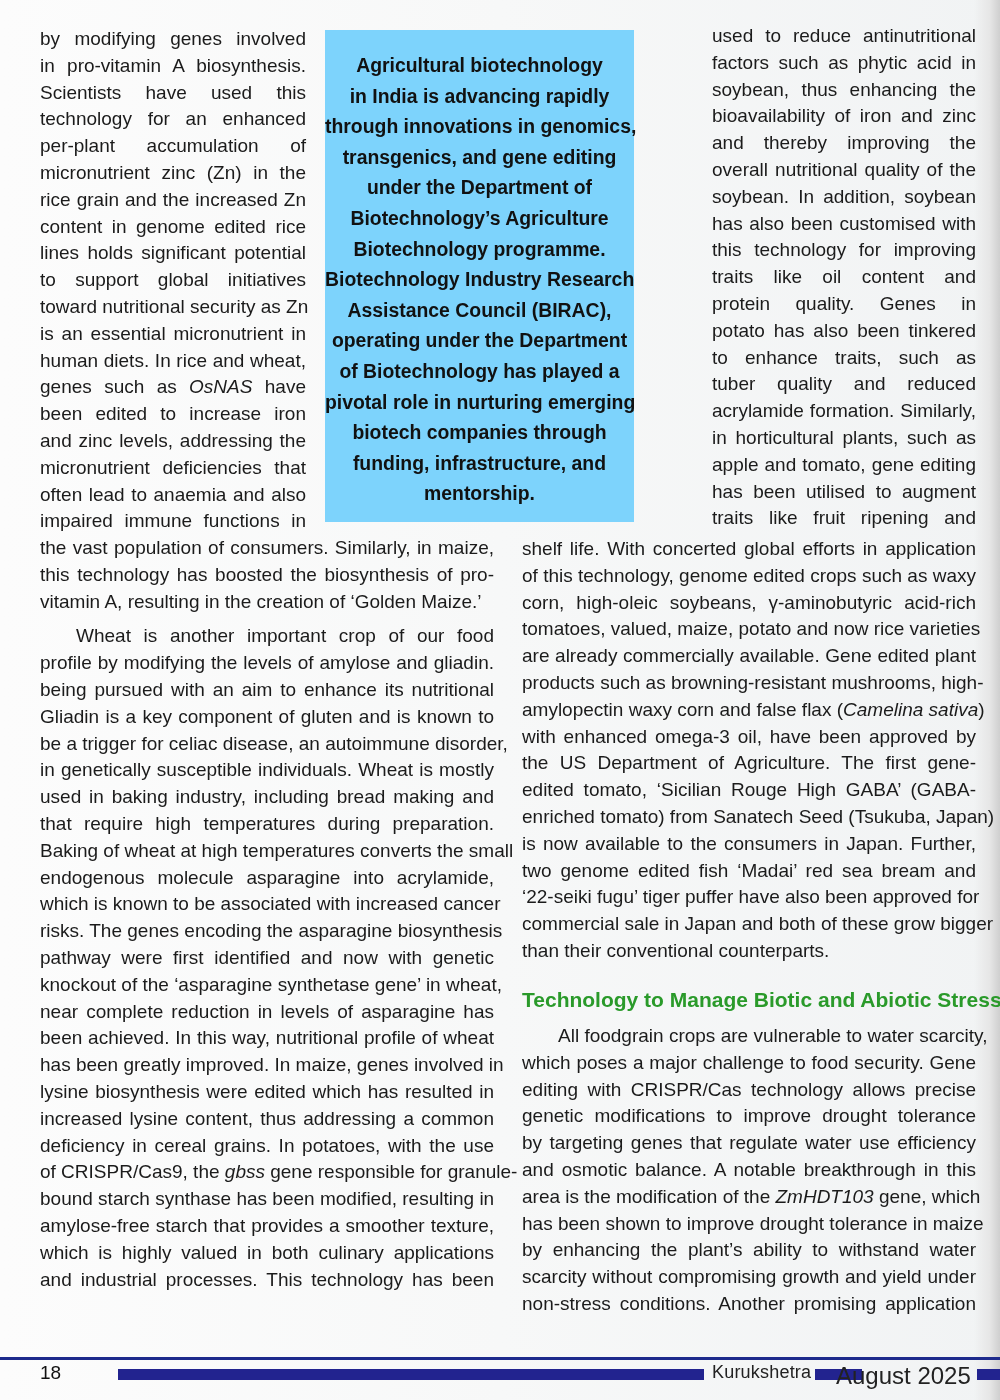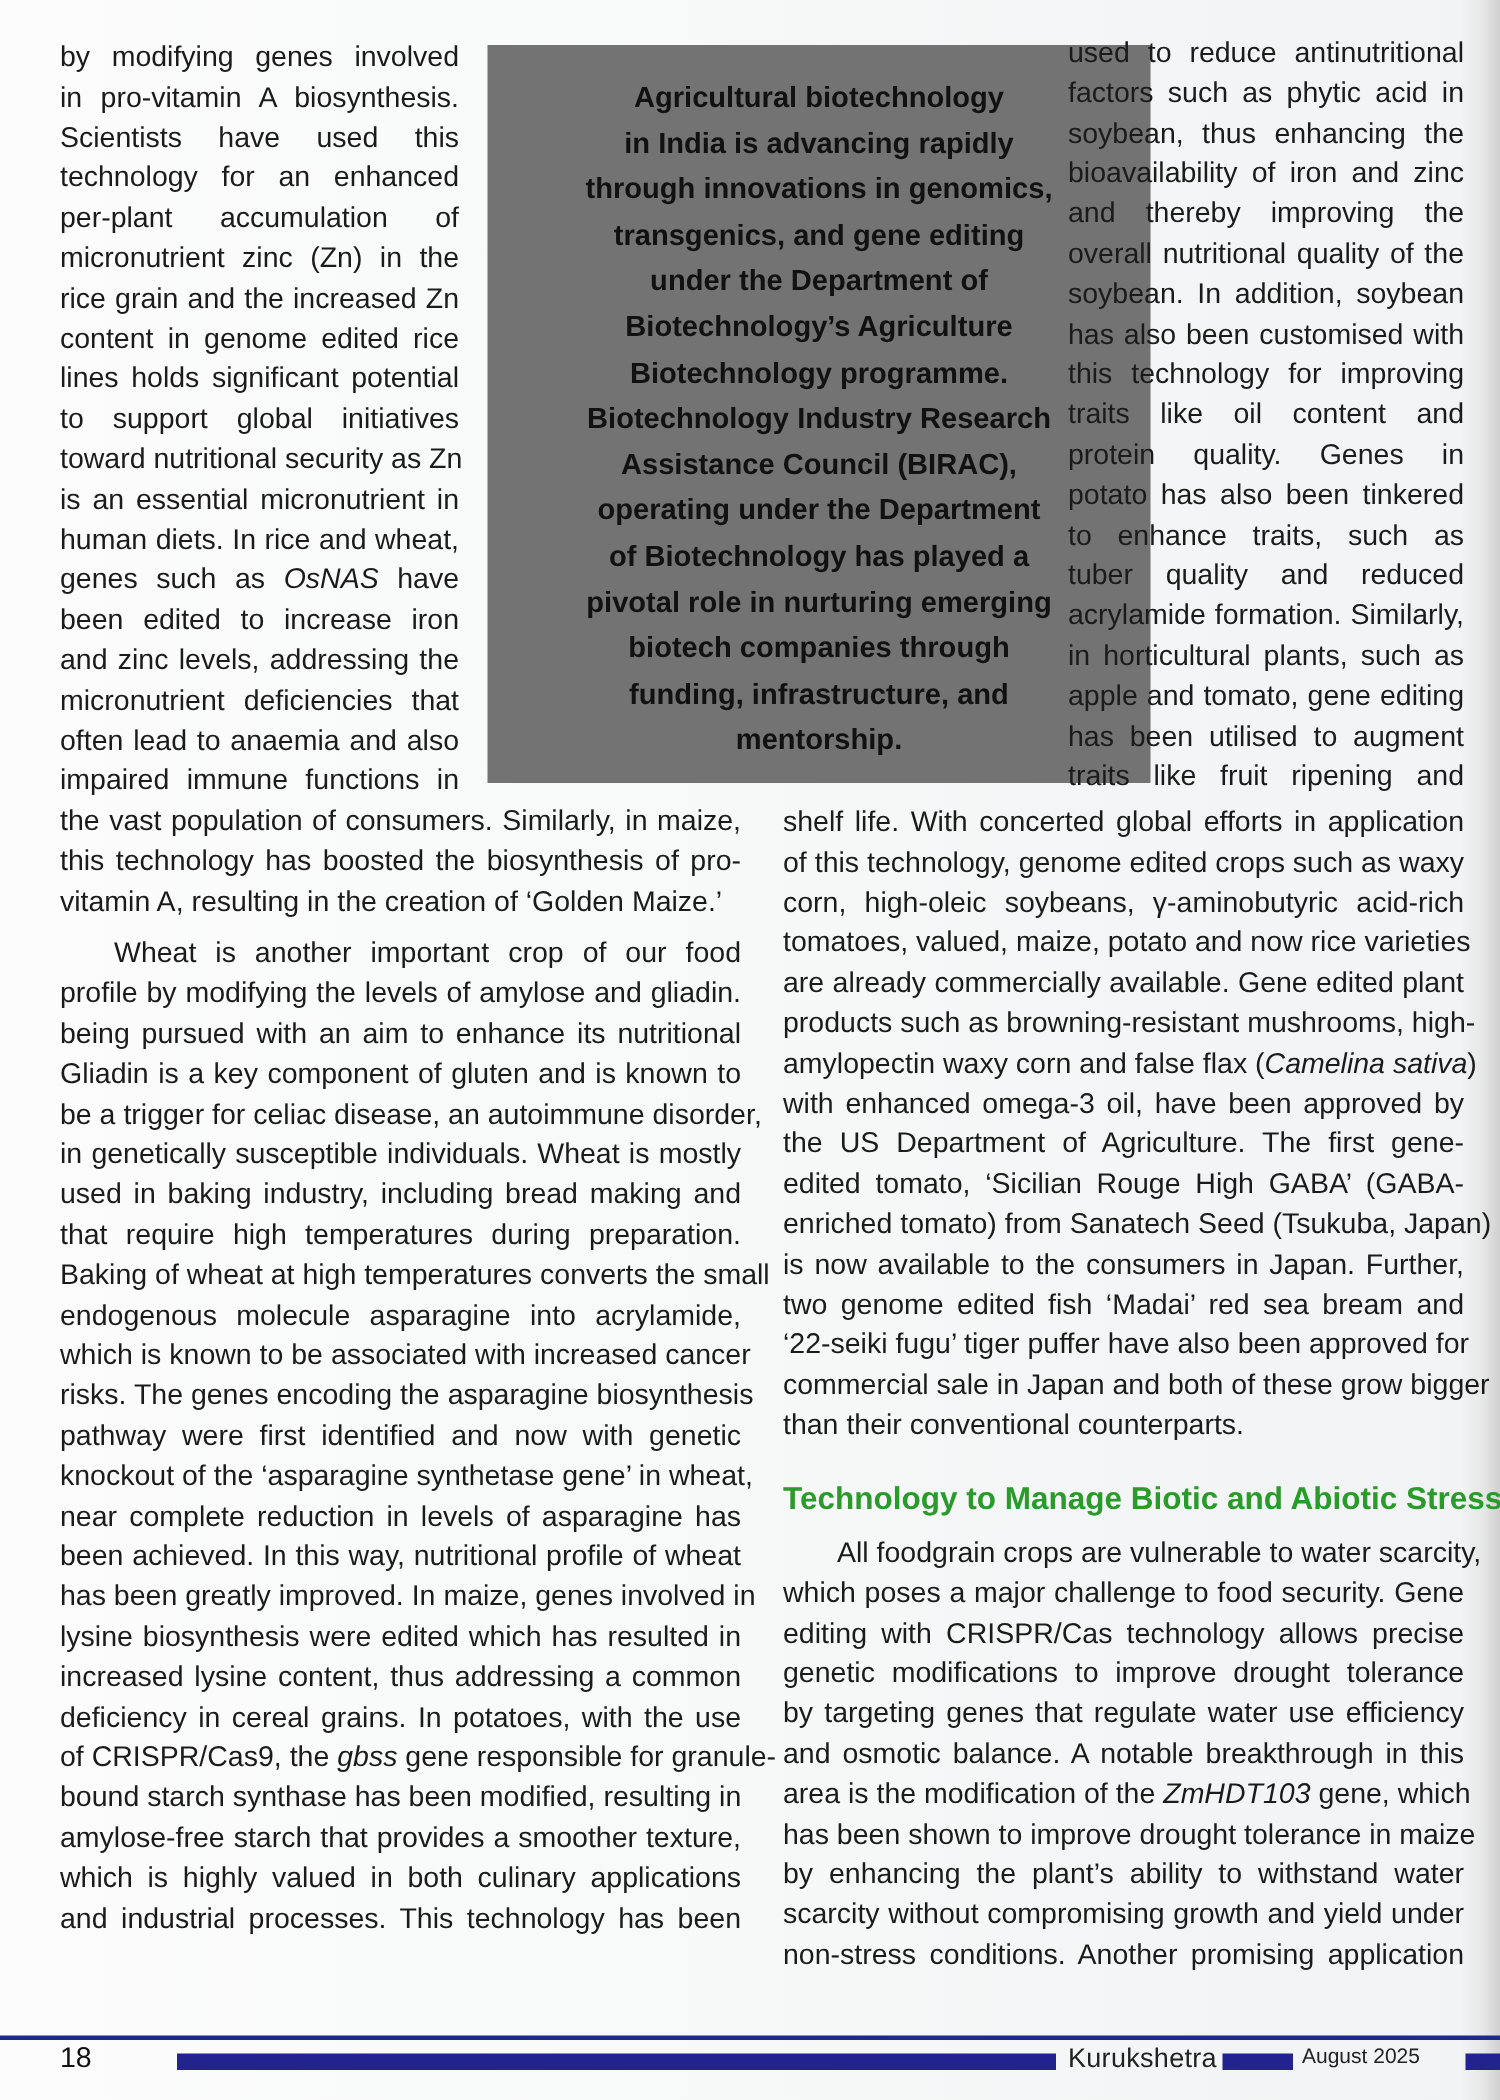--- a/index.html
+++ b/index.html
@@ -19,43 +19,43 @@
   .line.indent { padding-left: 36px; }
   i { font-style: italic; }
 
   .col-left-top { left: 40px; top: 26px; width: 266px; }
   .col-left-wide { left: 40px; top: 535px; width: 454px; }
   .col-right-top { left: 712px; top: 23px; width: 264px; }
   .col-right-wide { left: 522px; top: 536px; width: 454px; }
   .col-right-bottom { left: 522px; top: 1023px; width: 454px; }
 
   .callout {
-    position: absolute; left: 325px; top: 30px; width: 442px; height: 492px;
-    background: #737373;
+    position: absolute; left: 325px; top: 30px; width: 309px; height: 492px;
+    background: #7dd3fc;
   }
   .callout-text {
     position: absolute; left: 0; right: 0; top: 20px;
     text-align: center; font-weight: bold; font-size: 19.4px; line-height: 30.6px; color: #111;
   }
   .callout-text span { display: block; white-space: nowrap; }
 
   .section-heading {
     position: absolute; left: 522px; top: 988px; font-weight: bold; font-size: 21px;
     color: #2a9a2a; white-space: nowrap;
   }
 
   .footer-rule { position: absolute; left: 0; top: 1357px; width: 1000px; height: 3px; background: #1d2a8c; }
   .footer { position: absolute; left: 0; top: 1362px; width: 976px; height: 24px; }
   .page-num { position: absolute; left: 40px; top: 0; font-size: 19px; color: #111; }
   .bar { position: absolute; height: 11px; top: 7px; background: #22238f; }
   .bar1 { left: 118px; width: 586px; }
   .bar2 { left: 815px; width: 47px; }
   .bar3 { left: 977px; width: 23px; }
   .mag { position: absolute; left: 712px; top: 0; font-size: 18px; color: #222; letter-spacing: 0.2px; }
-  .date { position: absolute; left: 868px; top: 0; font-size: 14px; color: #222; }
+  .date { position: absolute; left: 836px; top: 0; font-size: 24px; color: #222; }
 </style>
 </head>
 <body>
 
 <div class="page"></div>
 <div class="right-edge"></div>
 
 <div class="txt col-left-top" id="leftTop">
     <span class="line">by modifying genes involved</span>
     <span class="line">in pro-vitamin A biosynthesis.</span>

